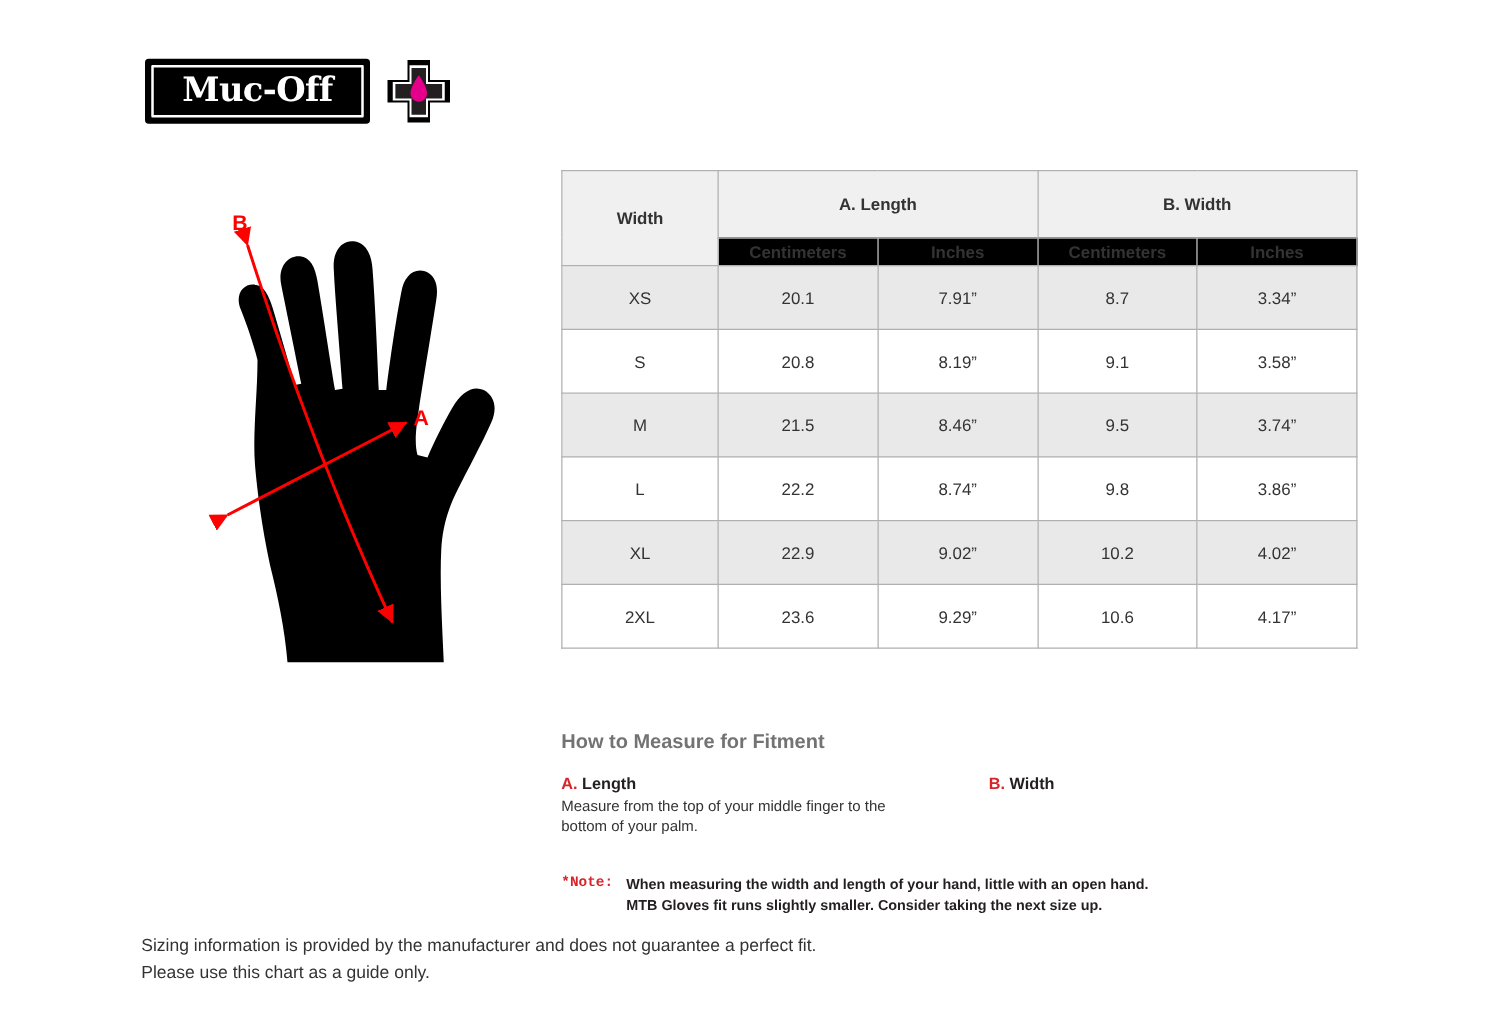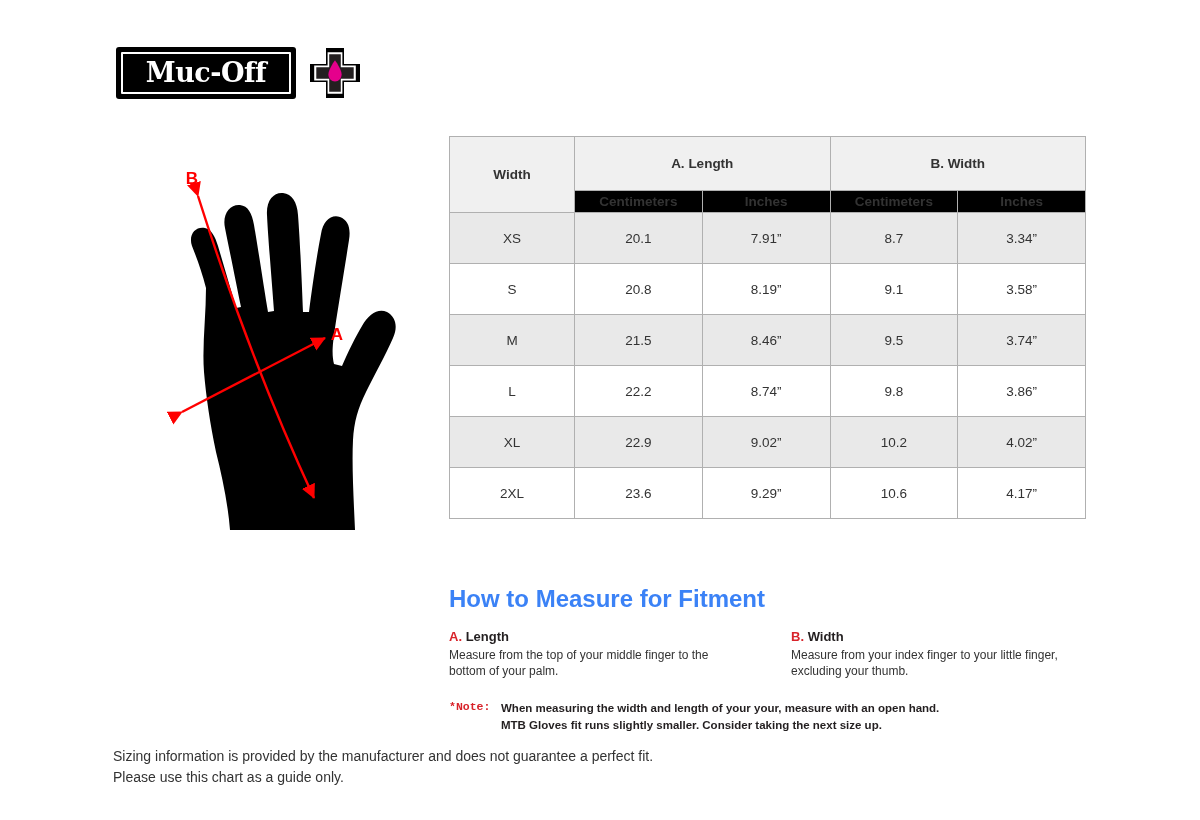--- a/index.html
+++ b/index.html
@@ -126,23 +126,23 @@
   tr.row-shade td { background: #e9e9e9; }
   tr.row-plain td { background: #ffffff; }
 
   
   #howto {
     position: absolute;
     left: 449px; top: 585px;
     width: 640px;
   }
   #howto-title {
-    font-size: 24px;
-    font-weight: bold;
-    color: #3b82f6;
+    font-size: 16px;
+    font-weight: bold;
+    color: #737373;
     margin: 0 0 16px 0;
   }
   .howto-cols {
     display: flex;
     gap: 44px;
   }
   .howto-col { width: 298px; }
   .howto-head {
     font-size: 13px;
     font-weight: bold;
@@ -334,29 +334,28 @@
         <span class="marker">A.</span>
         <span>Length</span>
       </div>
       <div class="howto-body">Measure from the top of your middle finger to the bottom of your palm.</div>
     </div>
     <div class="howto-col">
       <div class="howto-head">
         <span class="marker">B.</span>
         <span>Width</span>
       </div>
-      <div class="howto-body">Measure from your index finger to your little finger, excluding your thumb.</div>
     </div>
   </div>
 </div>
 
 <div id="note-block">
   <div id="note-label">*Note:</div>
   <div id="note-lines">
-    <div>When measuring the width and length of your your, measure with an open hand.</div>
+    <div>When measuring the width and length of your hand, little with an open hand.</div>
     <div>MTB Gloves fit runs slightly smaller. Consider taking the next size up.</div>
   </div>
 </div>
 
 <div id="disclaimer">
   <div>Sizing information is provided by the manufacturer and does not guarantee a perfect fit.</div>
   <div>Please use this chart as a guide only.</div>
 </div>
 
 </body></html>

